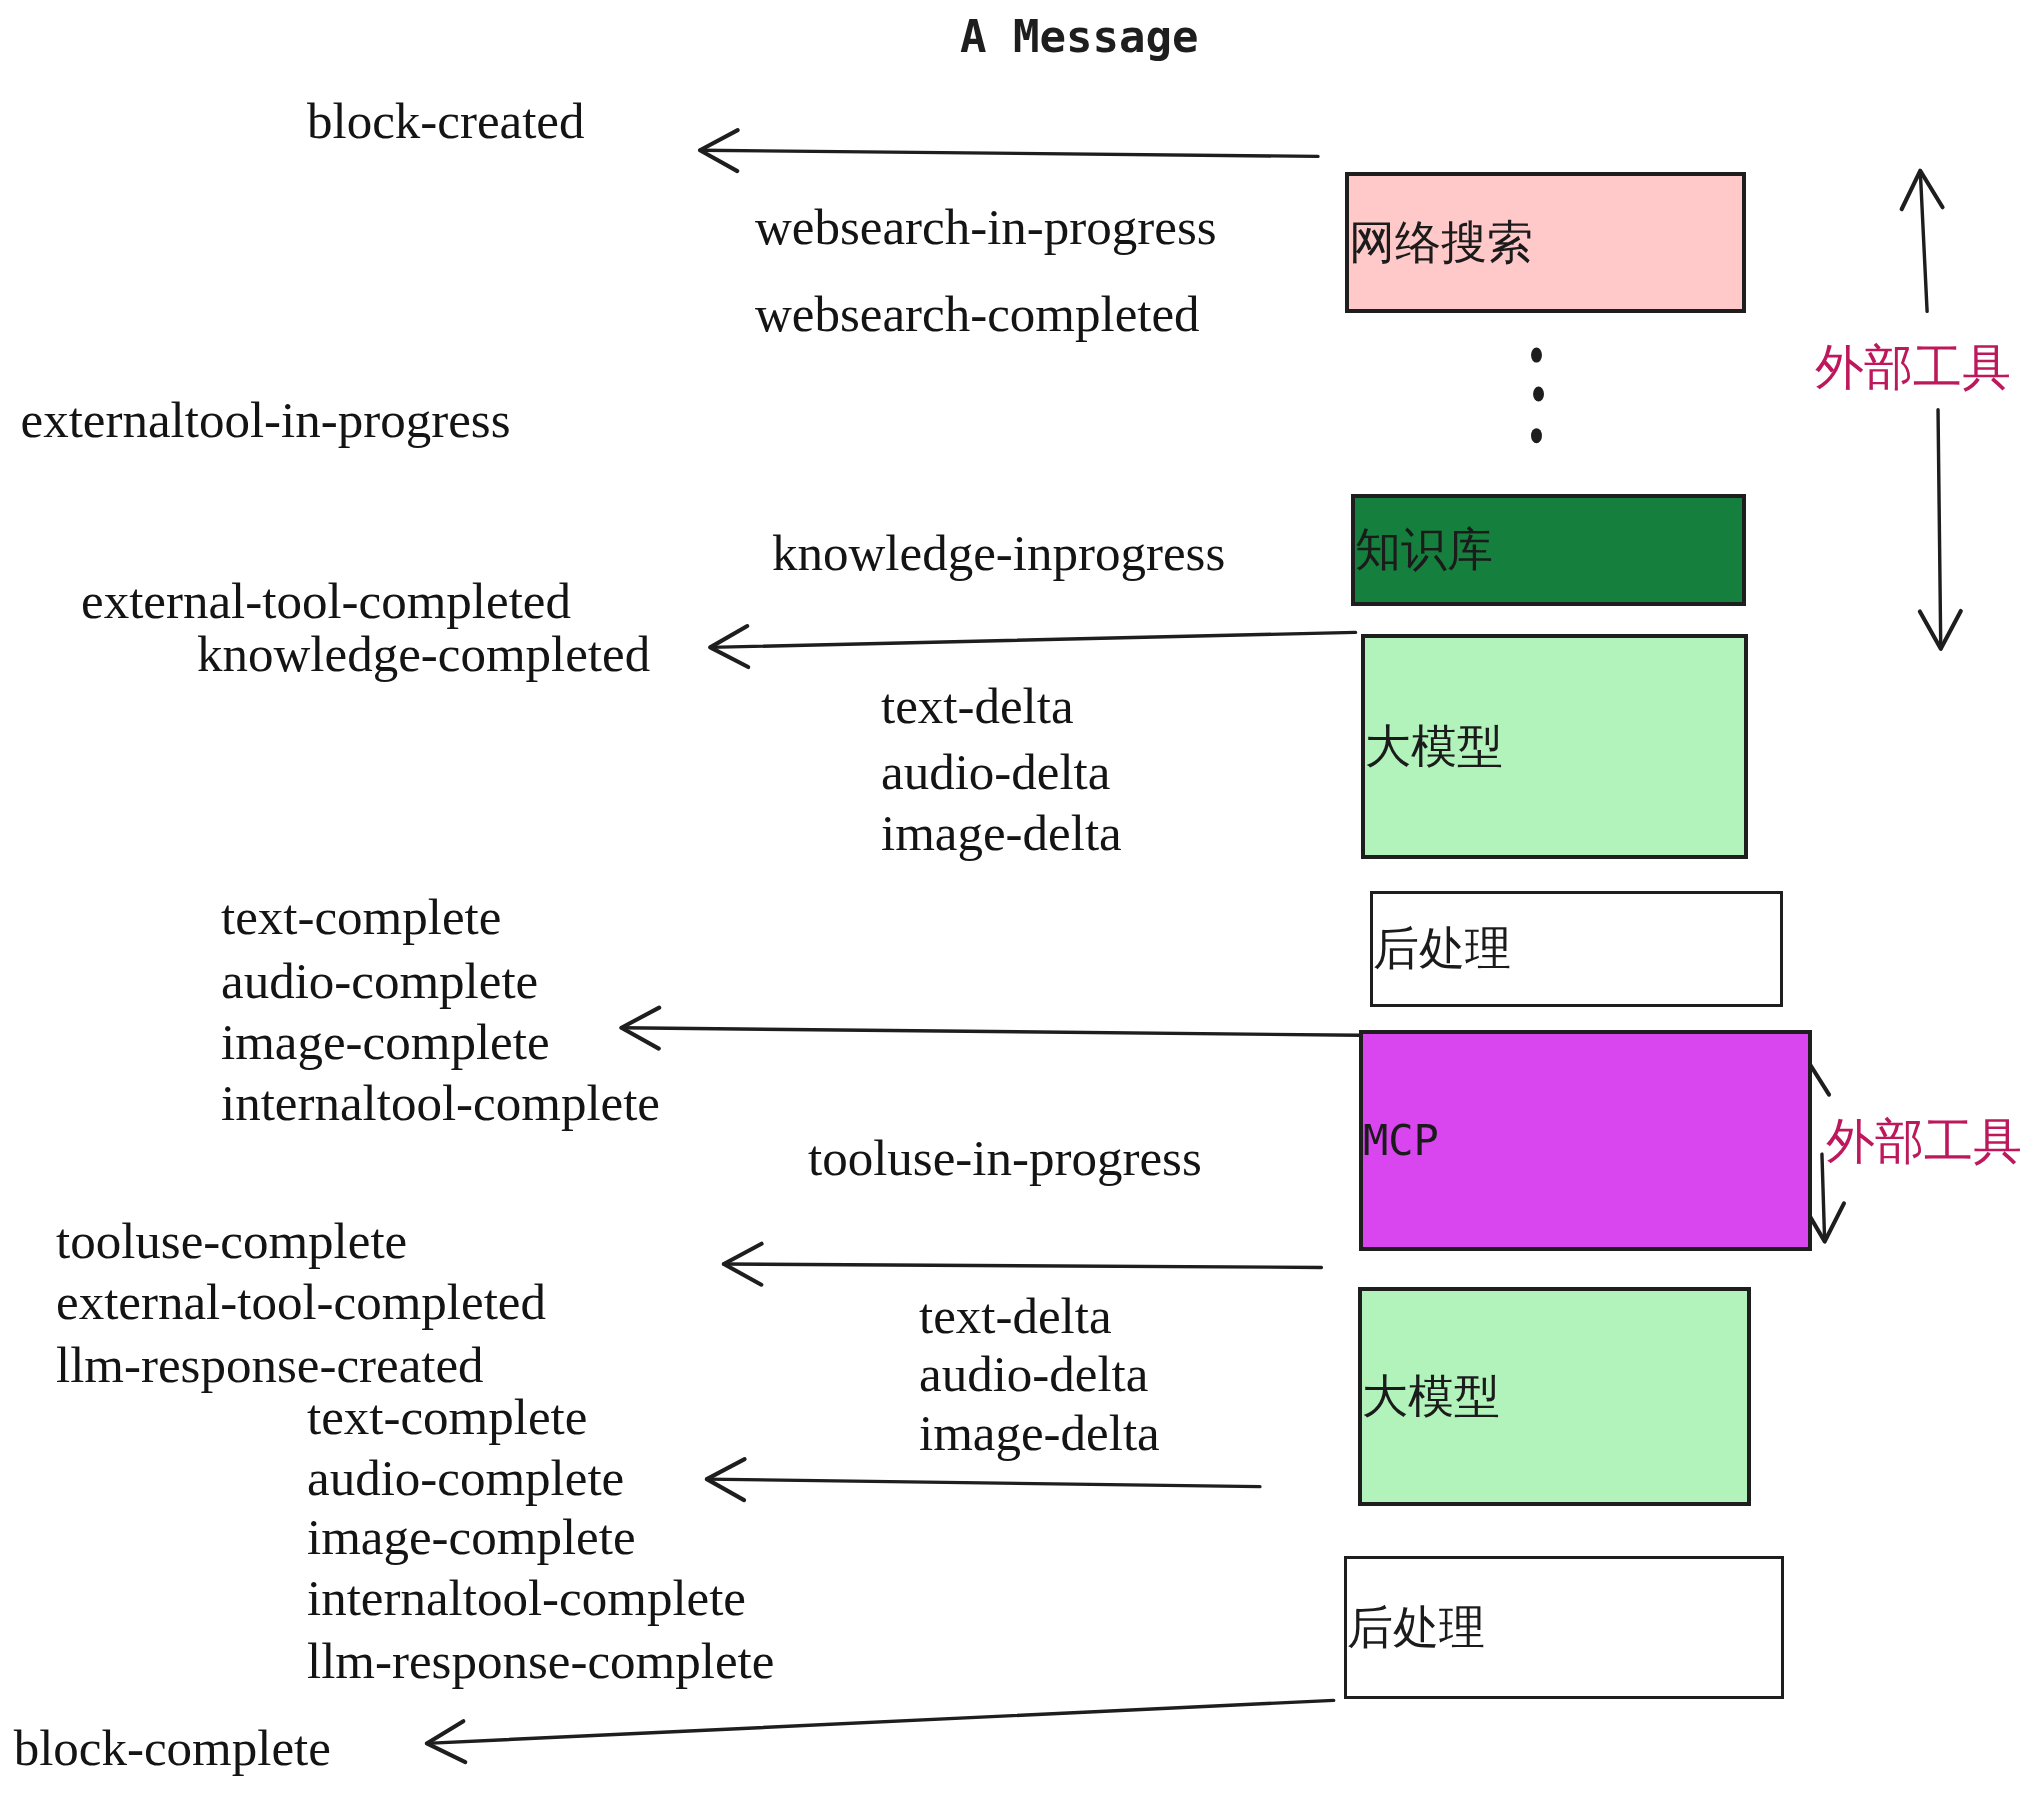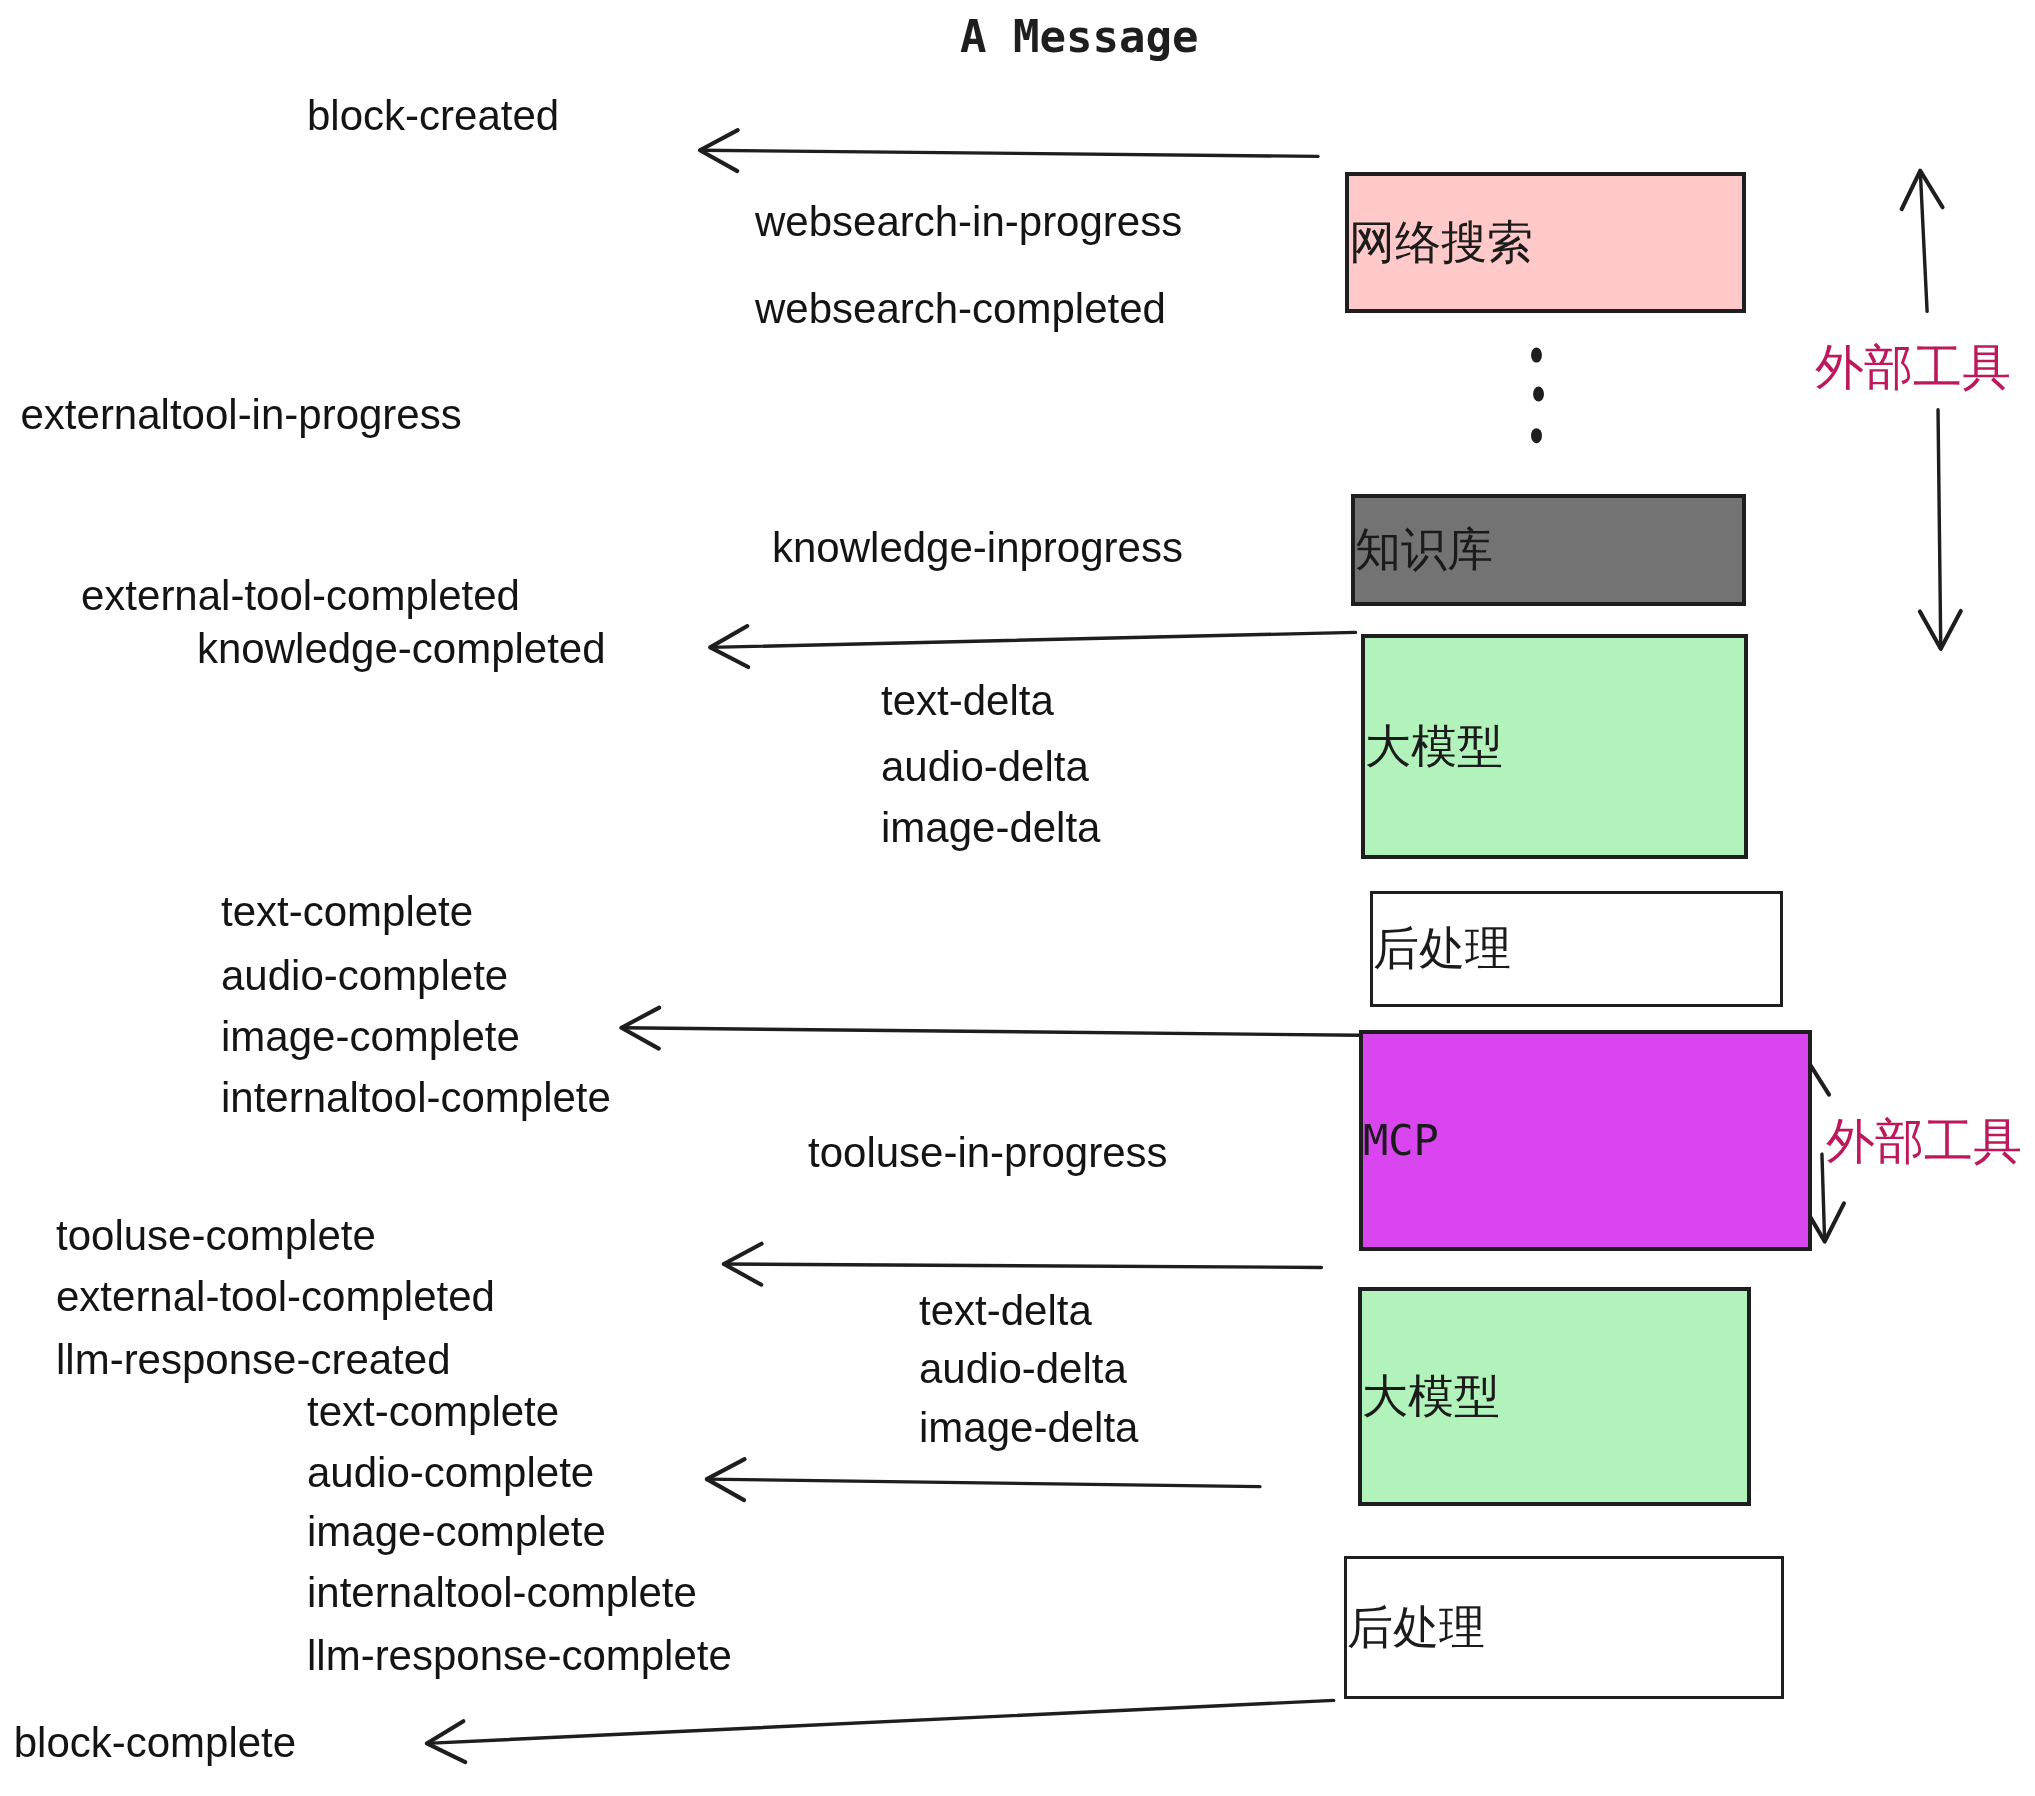--- a/index.html
+++ b/index.html
@@ -1,20 +1,20 @@
 <!DOCTYPE html>
 <html style="font-size:11px"><head>
 <meta charset="utf-8">
 <style>
   html,body{margin:0;padding:0;background:#ffffff;}
   .stage{position:relative;width:2035px;height:1796px;background:#ffffff;overflow:hidden;
          font-family:"DejaVu Sans",sans-serif;}
   .title{position:absolute;font-family:"DejaVu Sans Mono",monospace;font-weight:bold;
          font-size:44px;color:#1e1e1e;white-space:pre;}
-  .ev{position:absolute;font-family:Liberation Sans, sans-serif;font-size:42px;
+  .ev{position:absolute;font-family:Liberation Serif, serif;font-size:51px;
       color:#141414;white-space:pre;line-height:1.1;}
   .box{position:absolute;display:flex;align-items:center;
        border:4.1px solid #1e1e1e;box-sizing:border-box;color:#1b1b1b;
        font-family:"DejaVu Sans",sans-serif;font-size:46px;}
   .box.thin{border-width:3.4px;}
   .box .mono{font-family:"DejaVu Sans Mono",monospace;font-size:42px;}
   .side{position:absolute;font-family:"DejaVu Sans",sans-serif;font-size:49px;
         color:#be185d;white-space:pre;}
   svg.arrows{position:absolute;left:0;top:0;pointer-events:none;}
 </style>
@@ -49,21 +49,21 @@
       <ellipse cx="2253" cy="577" rx="8" ry="11"></ellipse>
       <ellipse cx="2250" cy="638" rx="8" ry="11"></ellipse>
     </g>
   </svg>
 
   <div class="title" style="left:960px;top:11px">A Message</div>
 
   <div class="box" style="left: 1345px; top: 172px; width: 401px; height: 141px; background-color: rgb(255, 201, 201);">
     <span>网络搜索</span>
   </div>
-  <div class="box" style="left: 1351px; top: 494px; width: 395px; height: 112px; background-color: #737373;">
+  <div class="box" style="left: 1351px; top: 494px; width: 395px; height: 112px; background-color: #15803d;">
     <span>知识库</span>
   </div>
   <div class="box" style="left: 1361px; top: 634px; width: 387px; height: 225px; background-color: rgb(178, 242, 187);">
     <span>大模型</span>
   </div>
   <div class="box thin" style="left: 1370px; top: 891px; width: 413px; height: 116px; background-color: rgb(255, 255, 255);">
     <span>后处理</span>
   </div>
   <div class="box" style="left: 1359px; top: 1030px; width: 453px; height: 221px; background-color: #d946ef;">
     <span class="mono">MCP</span>

